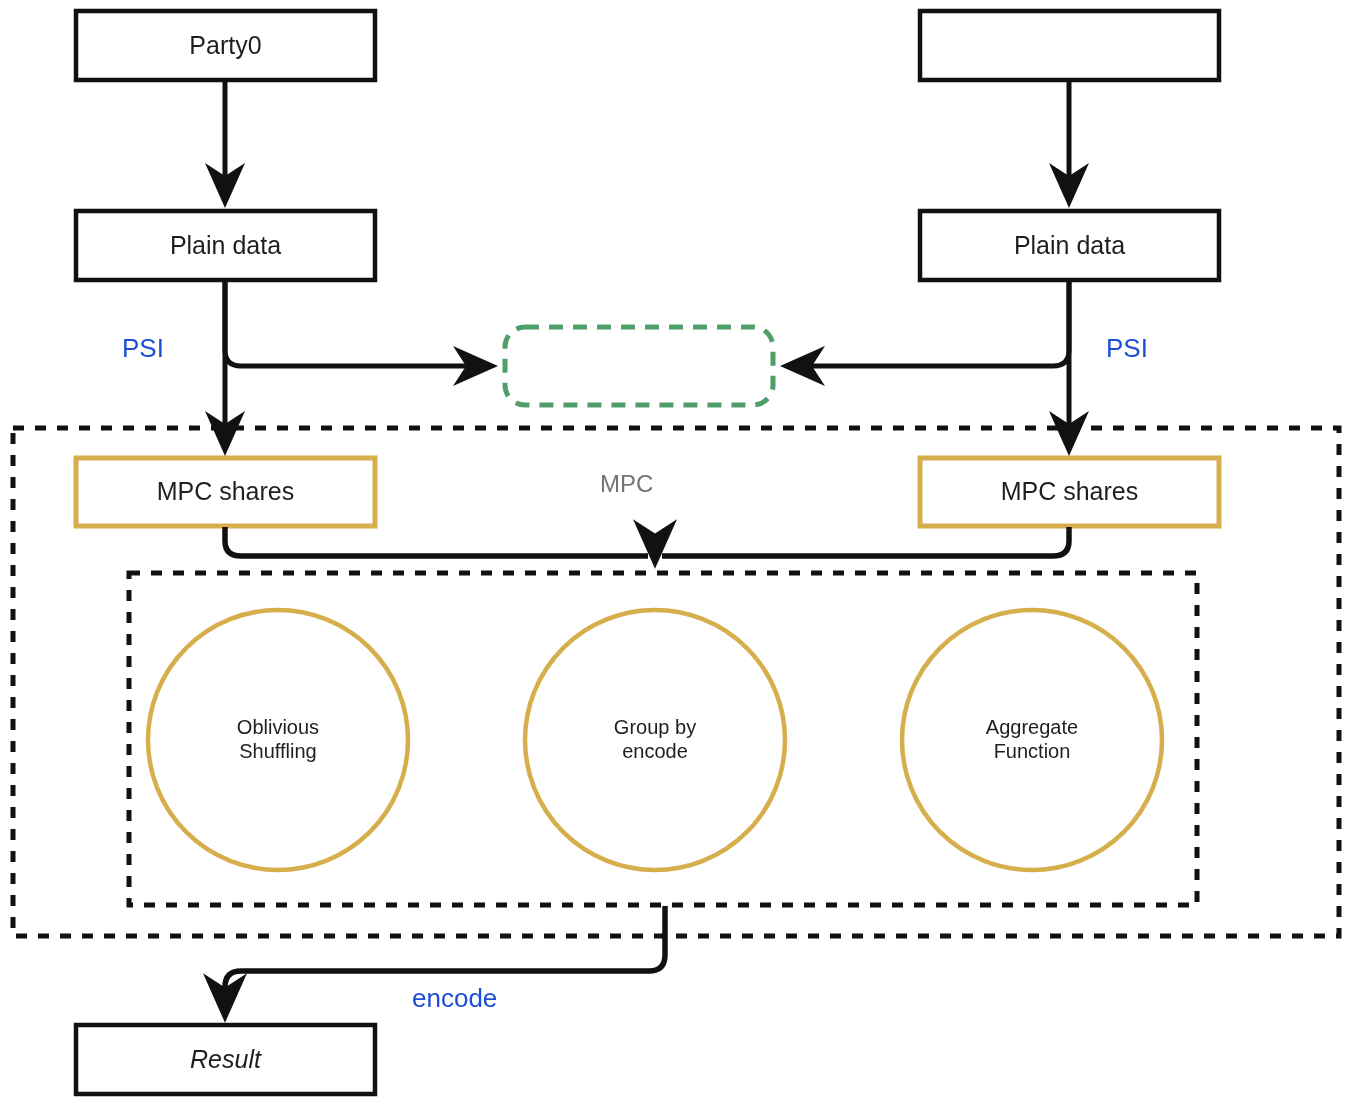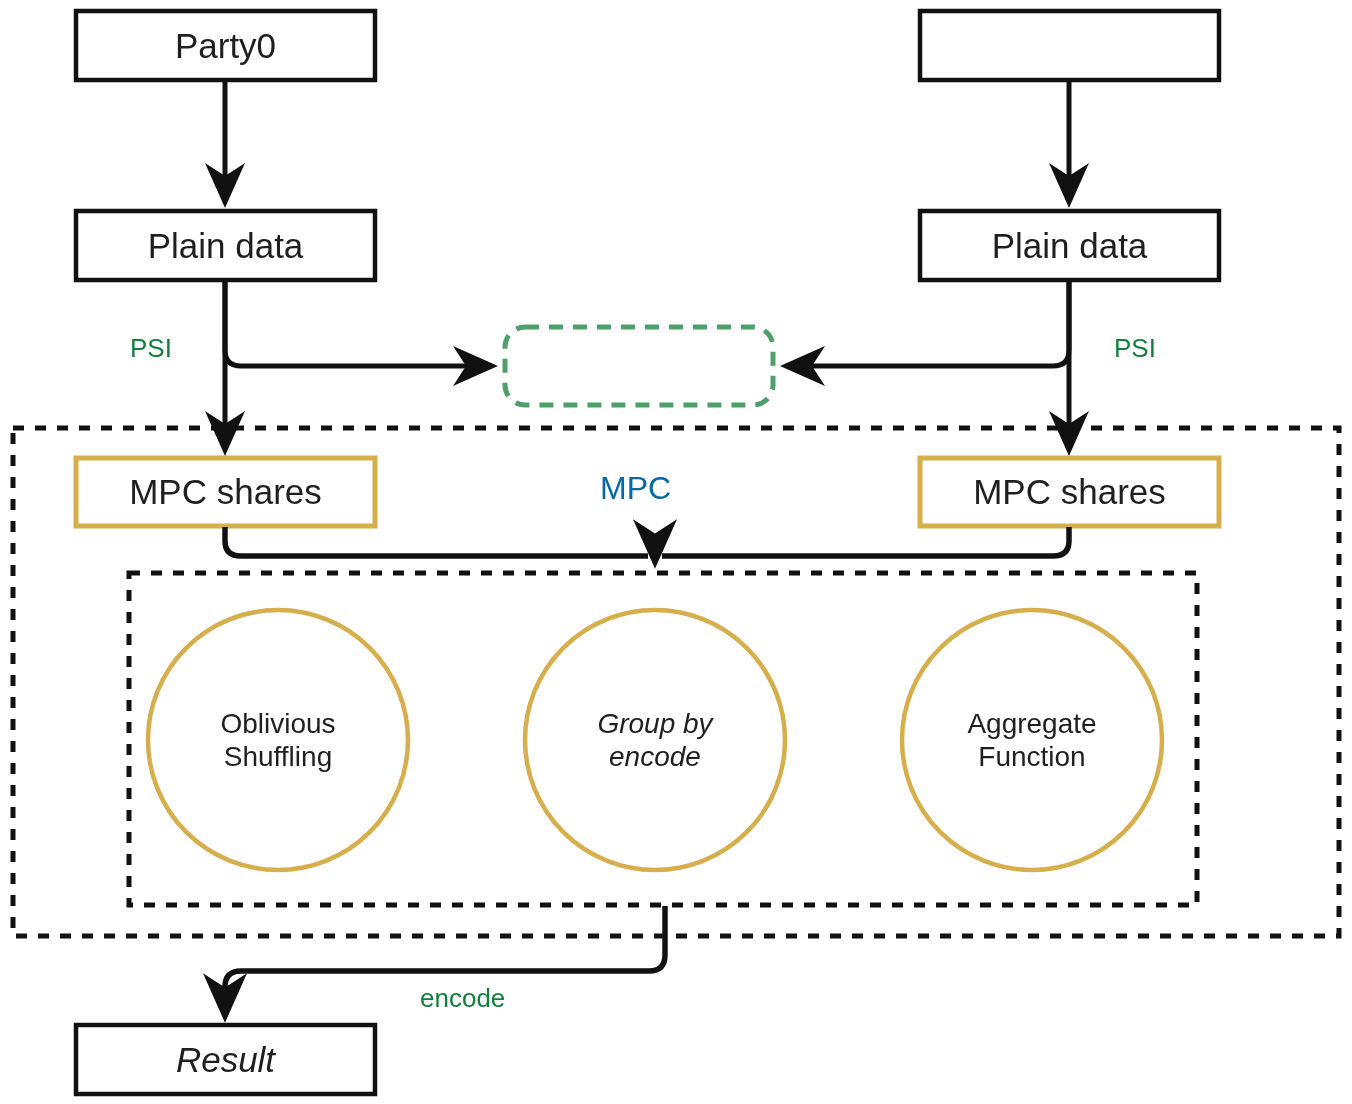--- a/index.html
+++ b/index.html
@@ -30,33 +30,32 @@
     position: absolute;
     display: flex;
     align-items: center;
     justify-content: center;
     text-align: center;
     color: #1f1f1f;
     line-height: 1.18;
     pointer-events: none;
     white-space: pre-line;
   }
-  .box-label { font-size: 35px; }
-  .circle-label { font-size: 28px; }
+  .box-label { font-size: 25px; }
+  .circle-label { font-size: 20px; }
   .edge-label {
     position: absolute;
-    color: #15803d;
+    color: #1d4ed8;
     font-size: 26px;
     white-space: nowrap;
-    margin-left: 8px;
   }
   .region-label {
     position: absolute;
-    color: #0369a1;
-    font-size: 32px;
+    color: #737373;
+    font-size: 24px;
     white-space: nowrap;
   }
   .hit {
     position: absolute;
     background: transparent;
   }
 </style>
 </head>
 <body>
 
@@ -125,21 +124,21 @@
   <div class="node-label box-label" style="left:920px; top:211px; width:299px; height:69px;">Plain data</div>
 
 
   <div class="node-label box-label" style="left:76px; top:458px; width:299px; height:68px;">MPC shares</div>
 
   <div class="node-label box-label" style="left:920px; top:458px; width:299px; height:68px;">MPC shares</div>
 
   <div class="node-label circle-label" style="left:148px; top:680px; width:260px; height:120px;">Oblivious
 Shuffling</div>
 
-  <div class="node-label circle-label" style="left:525px; top:680px; width:260px; height:120px;font-style:italic;">Group by
+  <div class="node-label circle-label" style="left:525px; top:680px; width:260px; height:120px;">Group by
 encode</div>
 
   <div class="node-label circle-label" style="left:902px; top:680px; width:260px; height:120px;">Aggregate
 Function</div>
 
   <div class="node-label box-label" style="left:76px; top:1025px; width:299px; height:69px;font-style:italic;">Result</div>
 
   <div class="edge-label" style="left:122px; top:333px;">PSI</div>
 
   <div class="edge-label" style="left:1106px; top:333px;">PSI</div>

